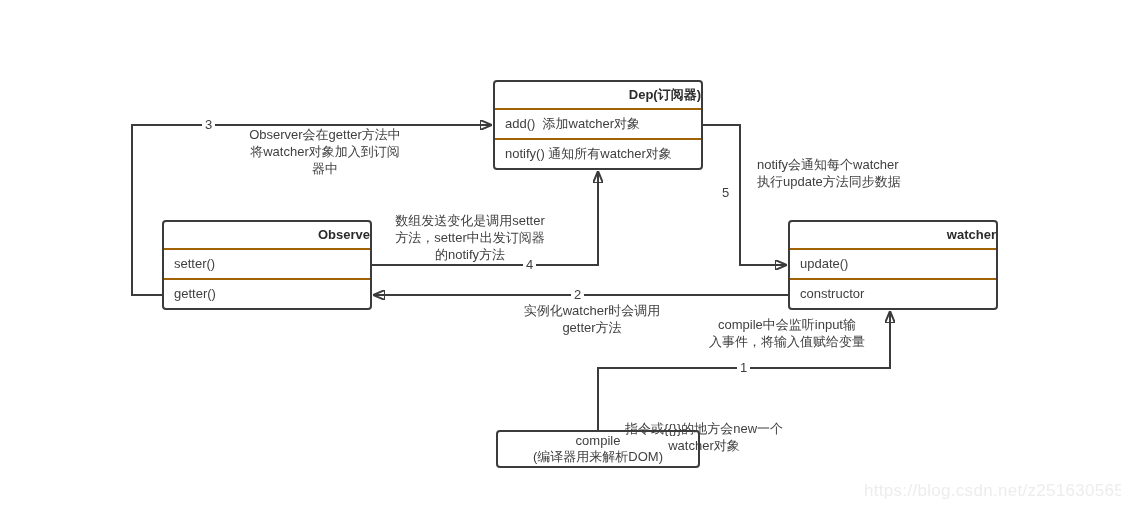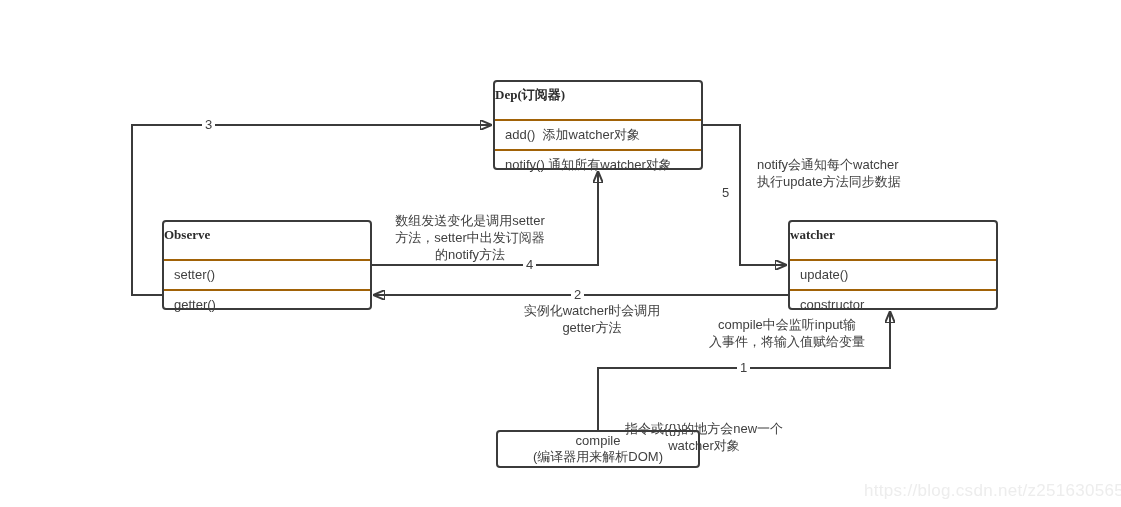--- a/index.html
+++ b/index.html
@@ -7,21 +7,21 @@
     position:relative;width:1121px;height:507px;background:#ffffff;overflow:hidden;
     font-family:"Liberation Sans","DejaVu Sans",sans-serif;color:#3f3f3f;
   }
   .edges{position:absolute;left:0;top:0;width:1121px;height:507px;pointer-events:none;}
   .edges path{fill:none;stroke:#3b3b3b;stroke-width:2;}
   .node{
     position:absolute;box-sizing:border-box;border:2px solid #3b3b3b;border-radius:4px;
     background:#fff;font-size:13px;
   }
   .node-title{
-    height:37px;line-height:26px;text-align:left;font-weight:bold;color:#2b2b2b;font-family:Liberation Serif, serif;
+    height:26px;line-height:26px;text-align:right;font-weight:bold;color:#2b2b2b;
   }
   .node-row{
     box-sizing:border-box;height:30px;line-height:28px;border-top:2px solid #a16207;
     padding-left:10px;white-space:pre;color:#3f3f3f;
   }
   .compile-node{
     position:absolute;box-sizing:border-box;border:2px solid #3b3b3b;border-radius:4px;
     background:#fff;font-size:13px;text-align:center;display:flex;flex-direction:column;
     justify-content:center;line-height:16px;color:#3f3f3f;
   }
@@ -78,20 +78,25 @@
     <div>compile</div>
     <div>(编译器用来解析DOM)</div>
   </div>
 
   <div class="edge-num" style="left:202px;top:117px;">3</div>
   <div class="edge-num" style="left:523px;top:257px;">4</div>
   <div class="edge-num" style="left:571px;top:287px;">2</div>
   <div class="edge-num" style="left:719px;top:185px;">5</div>
   <div class="edge-num" style="left:737px;top:360px;">1</div>
 
+  <div class="note" style="left:225px;top:126px;width:200px;">
+    <div>Observer会在getter方法中</div>
+    <div>将watcher对象加入到订阅</div>
+    <div>器中</div>
+  </div>
 
   <div class="note" style="left:368px;top:212px;width:204px;">
     <div>数组发送变化是调用setter</div>
     <div>方法，setter中出发订阅器</div>
     <div>的notify方法</div>
   </div>
 
   <div class="note" style="left:494px;top:302px;width:196px;">
     <div>实例化watcher时会调用</div>
     <div>getter方法</div>

